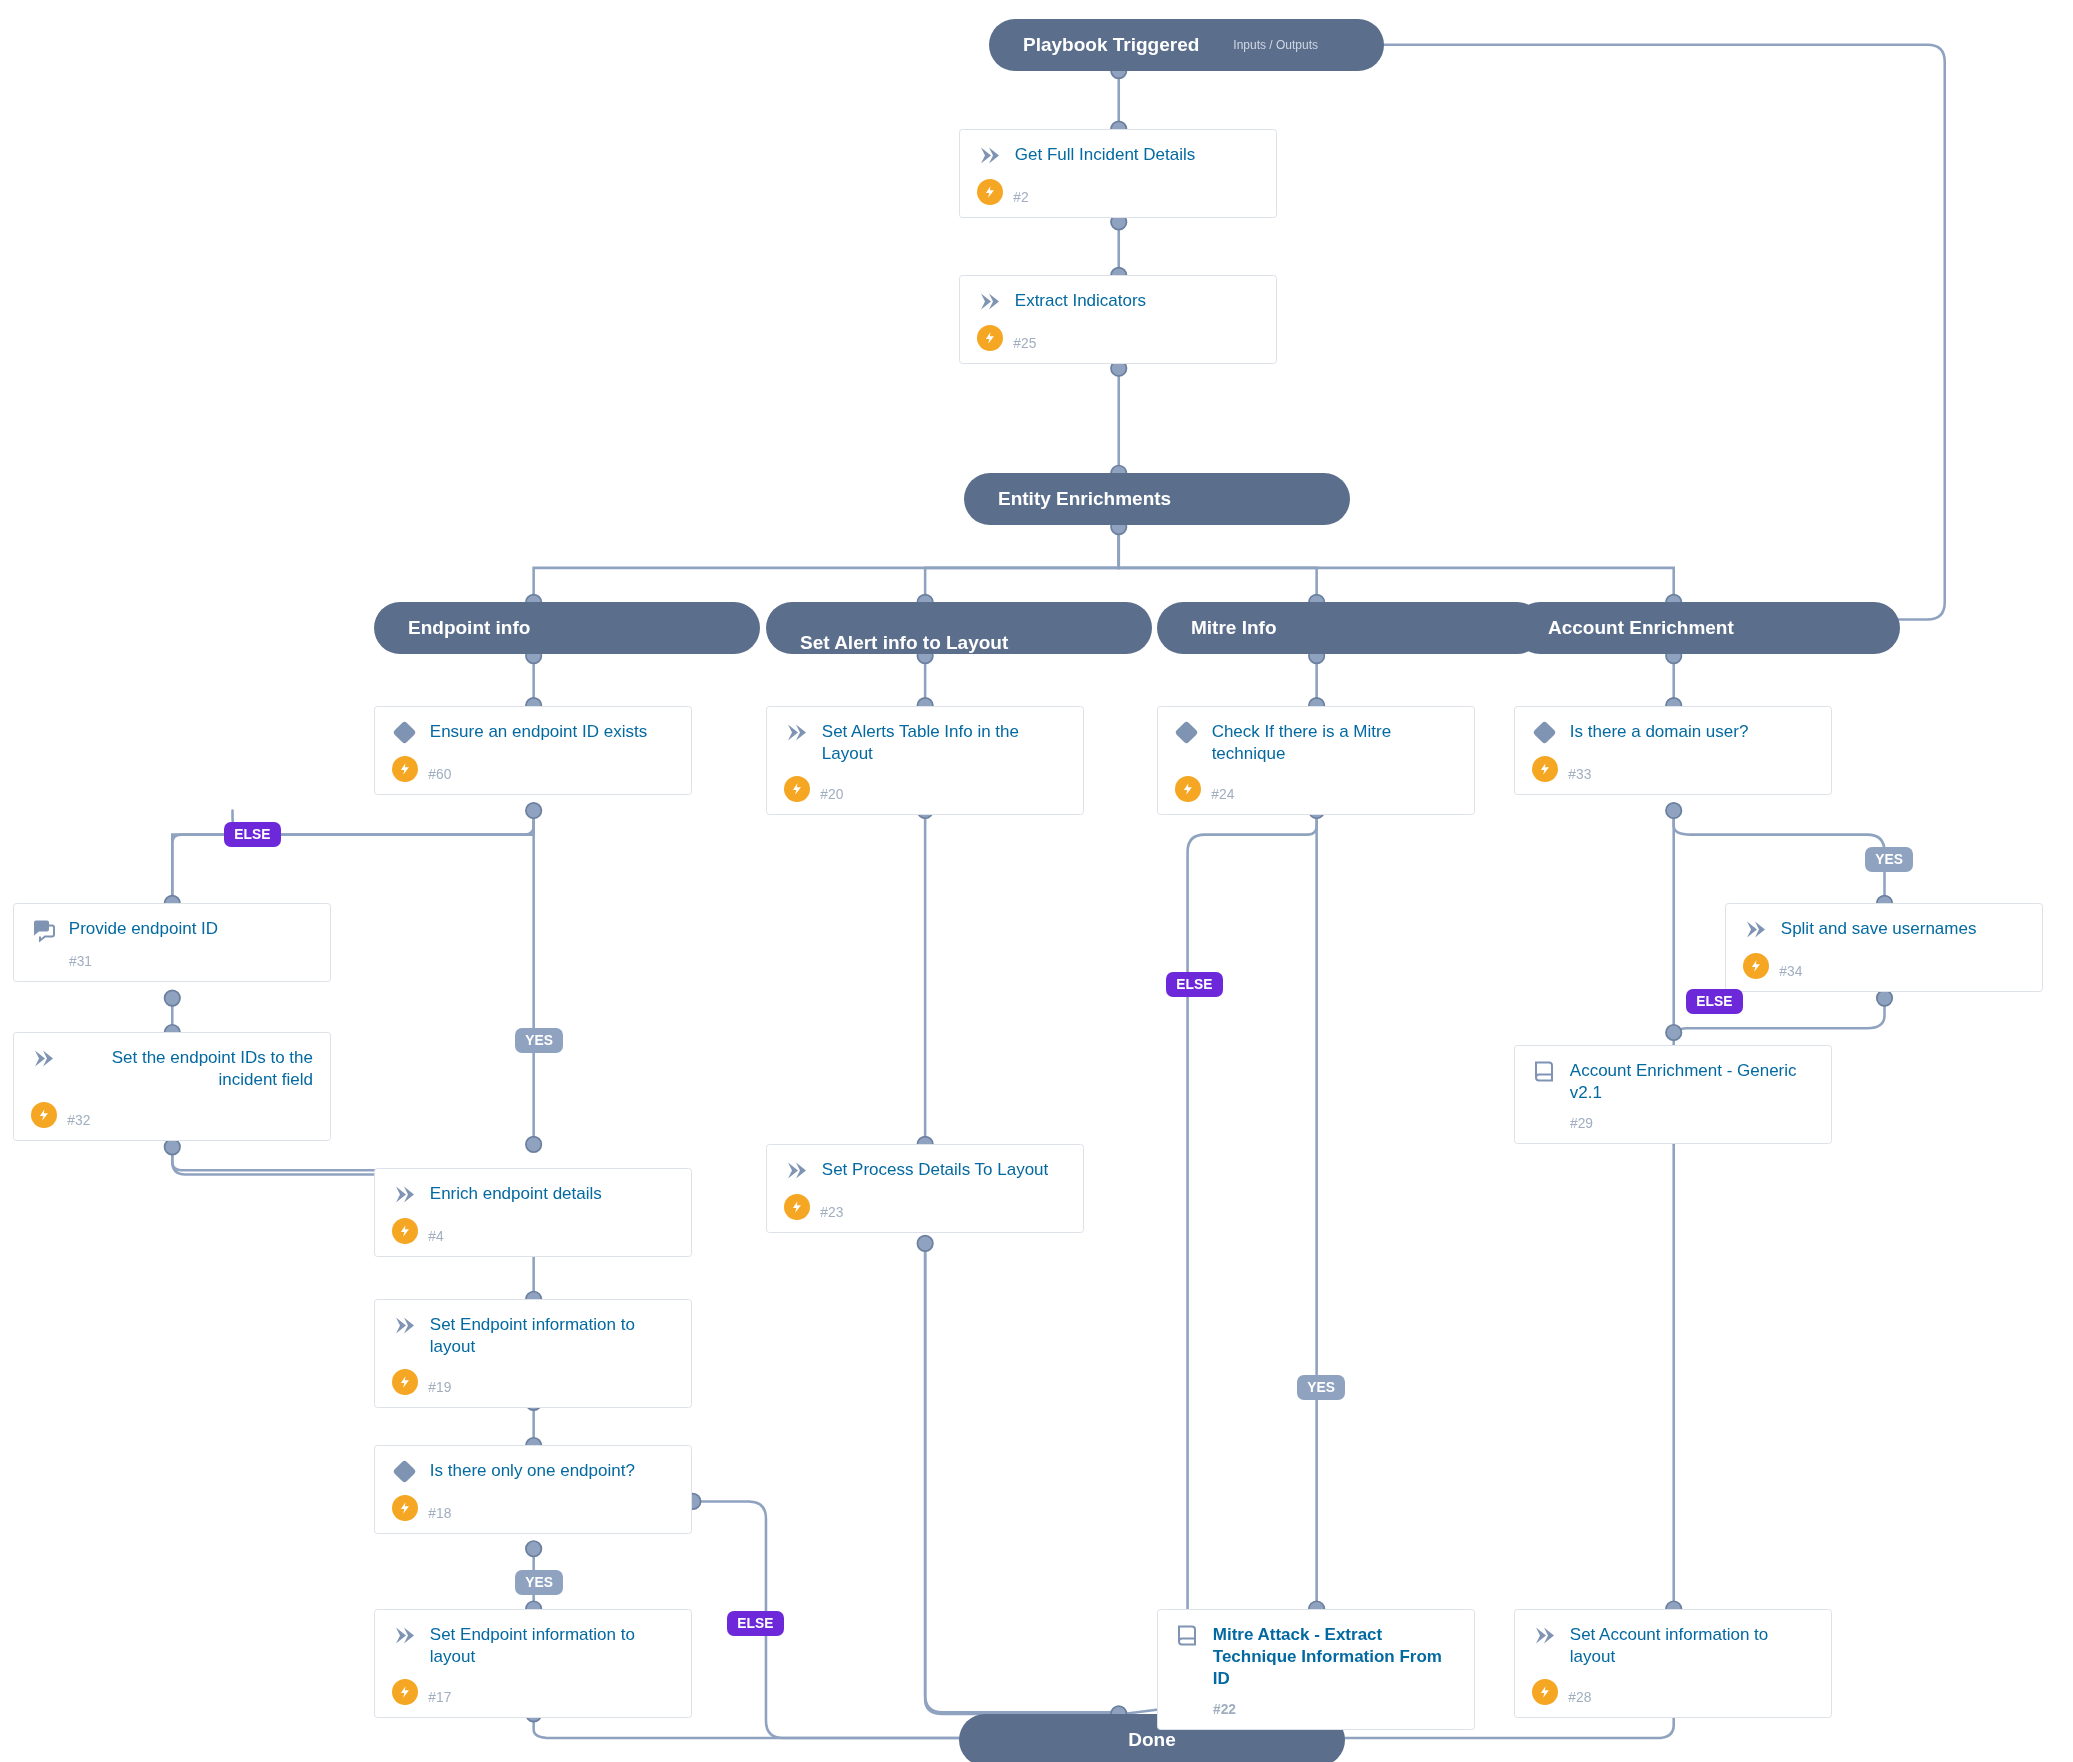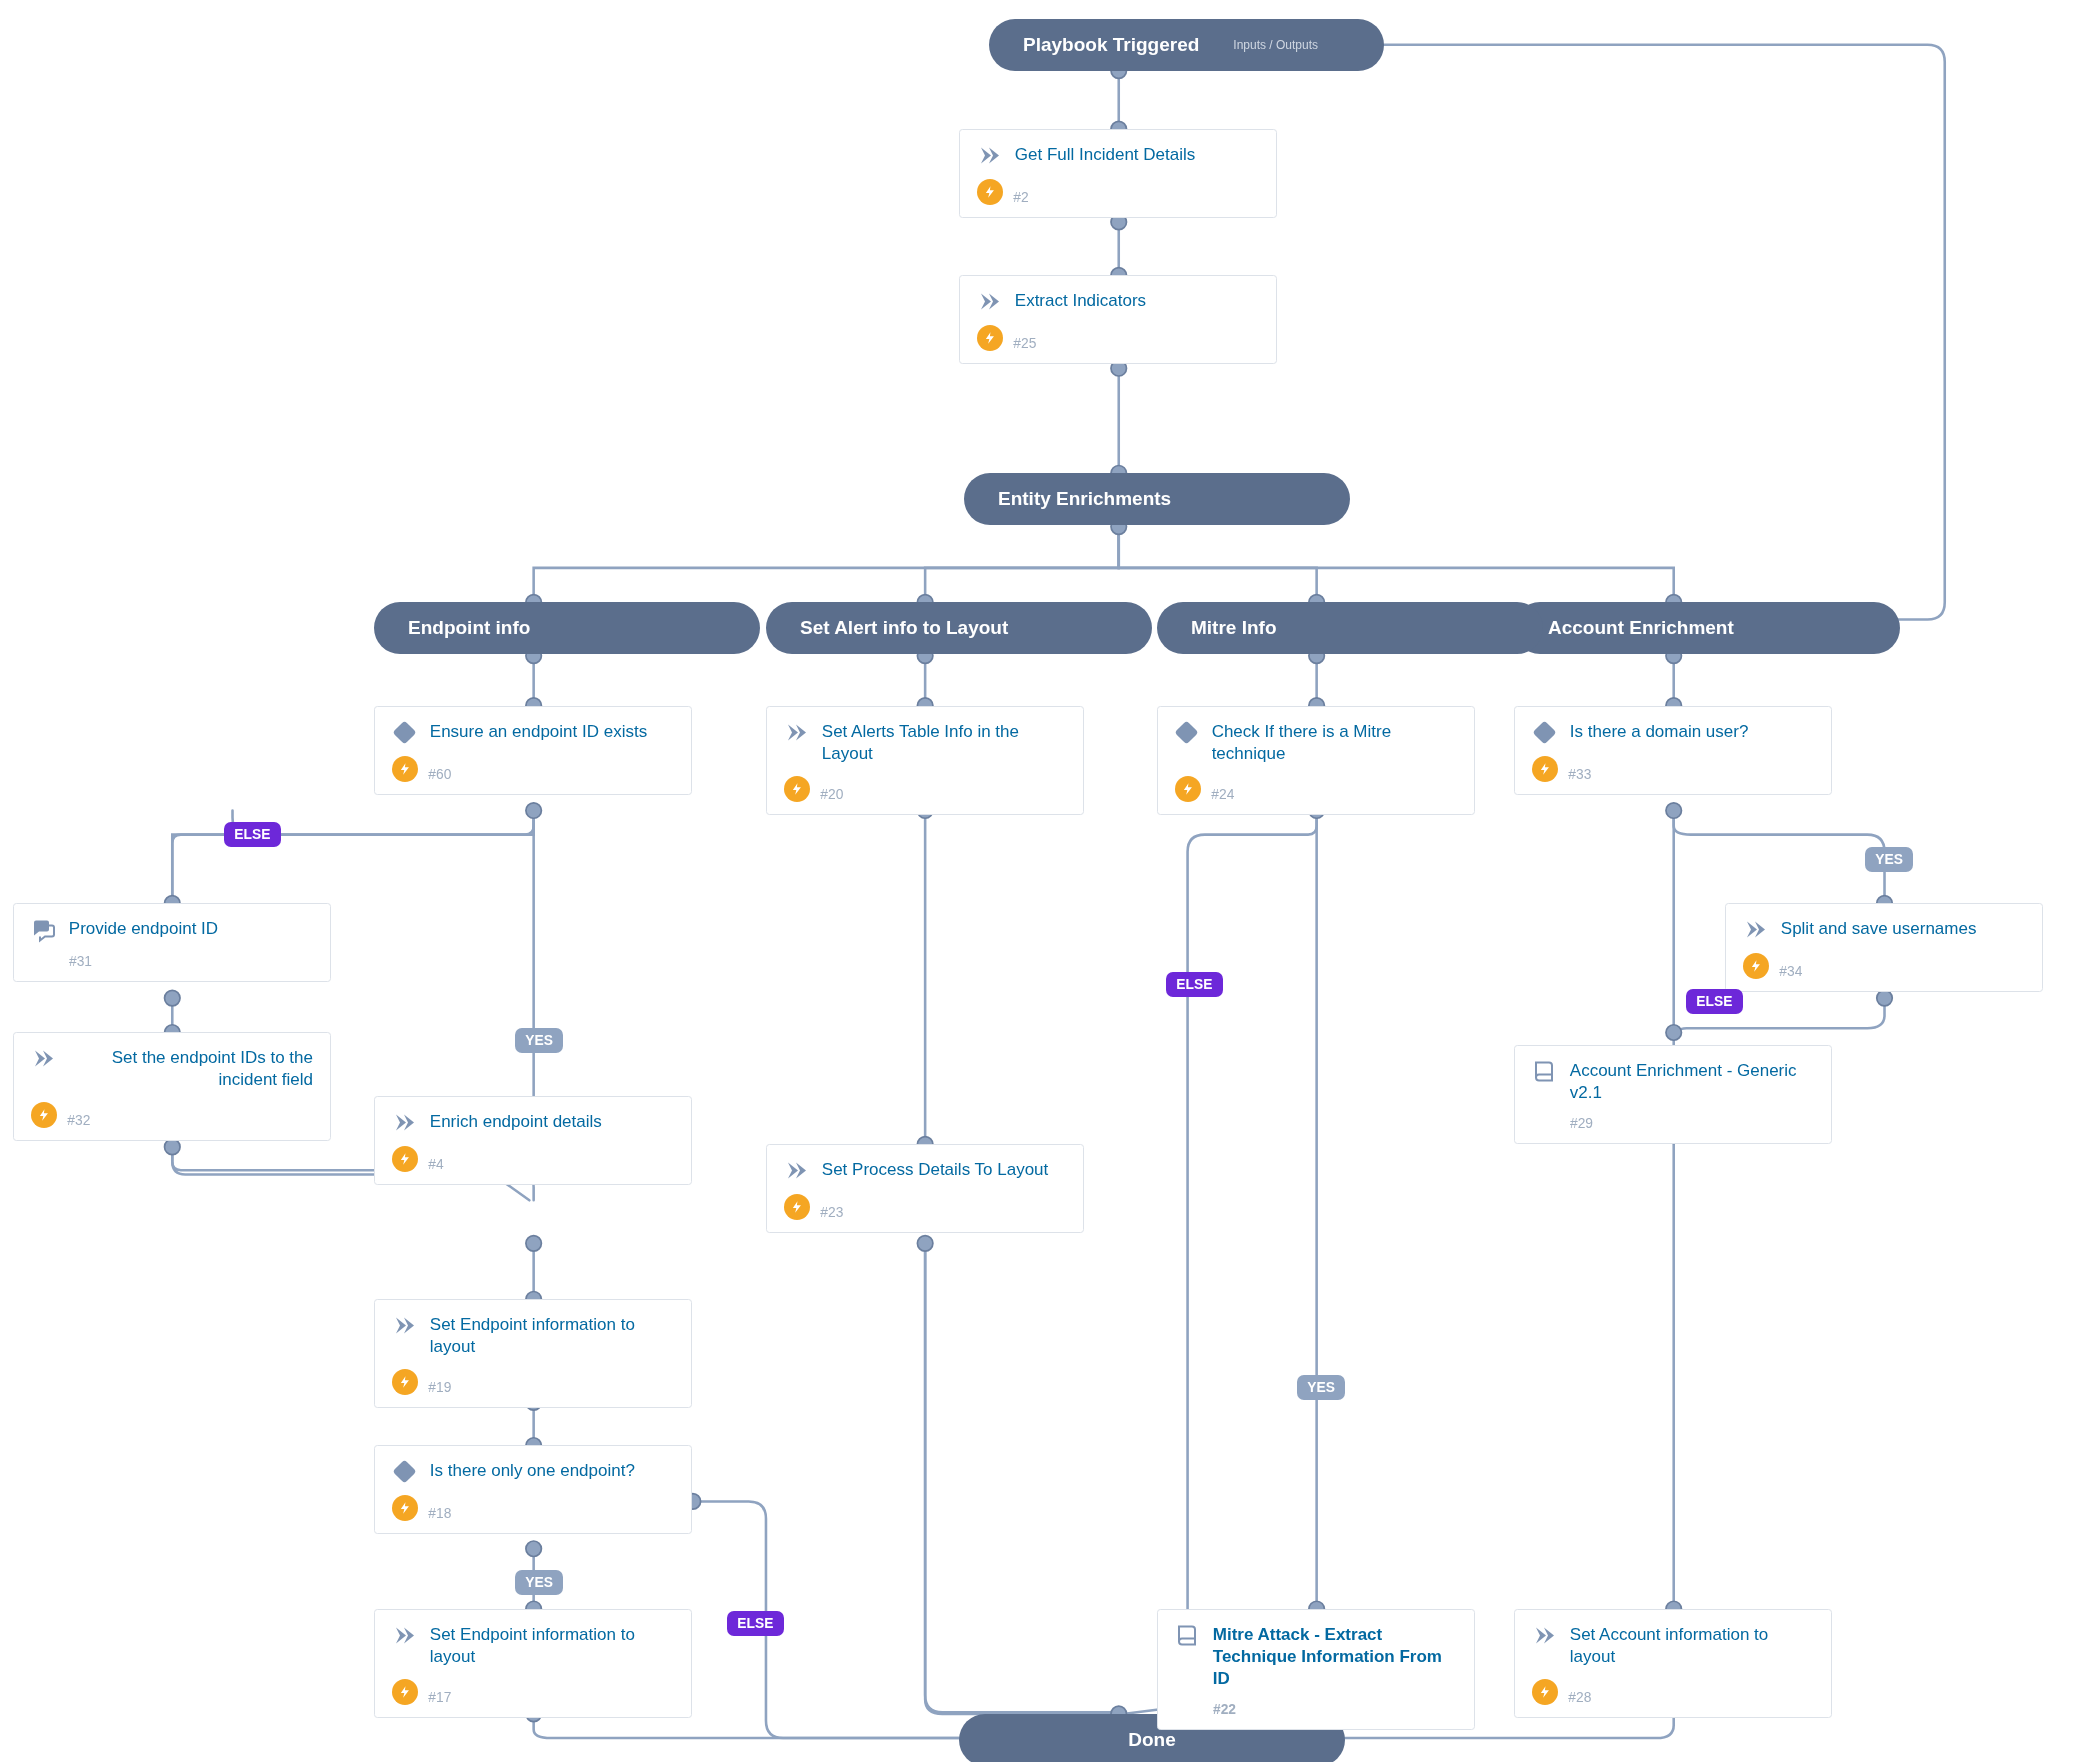--- a/index.html
+++ b/index.html
@@ -177,21 +177,21 @@
 <div class="pill" style="left:989px;top:19px;width:327px;">
   <span>Playbook Triggered</span>
   <span class="sub">Inputs / Outputs</span>
 </div>
 <div class="pill" style="left:964px;top:473px;width:318px;">
       <span>Entity Enrichments</span>
     </div>
 <div class="pill" style="left:374px;top:602px;width:318px;">
       <span>Endpoint info</span>
     </div>
-<div class="pill" style="left:766px;top:602px;width:318px;">
+<div class="pill" style="left:766px;top:602px;width:318px;align-items:flex-end;">
       <span>Set Alert info to Layout</span>
     </div>
 <div class="pill" style="left:1514px;top:602px;width:318px;">
       <span>Account Enrichment</span>
     </div>
 <div class="pill" style="left:1157px;top:602px;width:318px;">
       <span>Mitre Info</span>
     </div>
 <div class="pill" style="left:959px;top:1714px;width:318px;justify-content:center;">
       <span>Done</span>
@@ -276,21 +276,21 @@
   <div class="lower">
         <span class="bolt">
           <svg viewBox="0 0 16 16" width="13.8" height="13.8">
             <use href="#sv-bolt"></use>
           </svg>
         </span>
         <span class="hash">#32</span>
       </div>
 </div>
 
-<div class="card with-bolt" style="left:374px;top:1096px;text-align:center;">
+<div class="card with-bolt" style="left:374px;top:1168px;text-align:center;">
   <div class="row">
         <span class="ico">
           <svg viewBox="0 0 28 150" width="24" height="129">
             <use href="#sv-chev"></use>
           </svg>
         </span>
         <span class="title">Enrich endpoint details</span>
       </div>
   <div class="lower">
         <span class="bolt">

